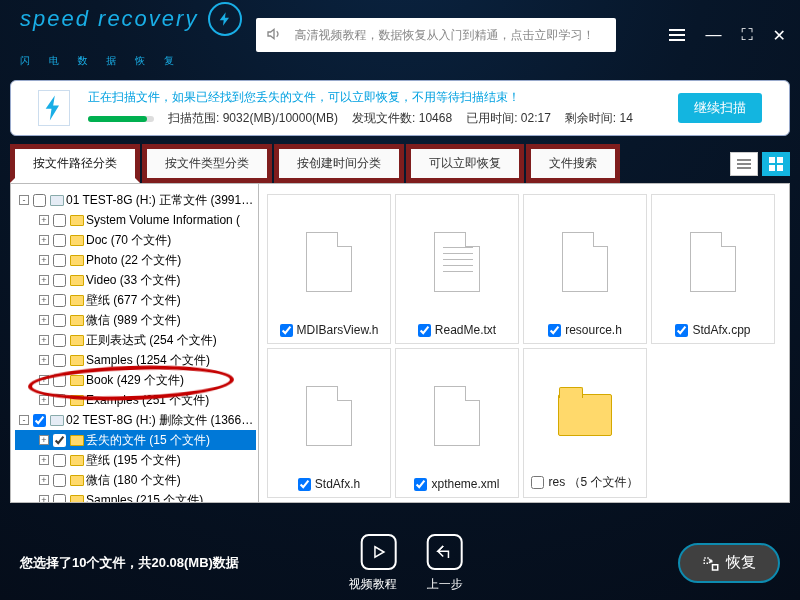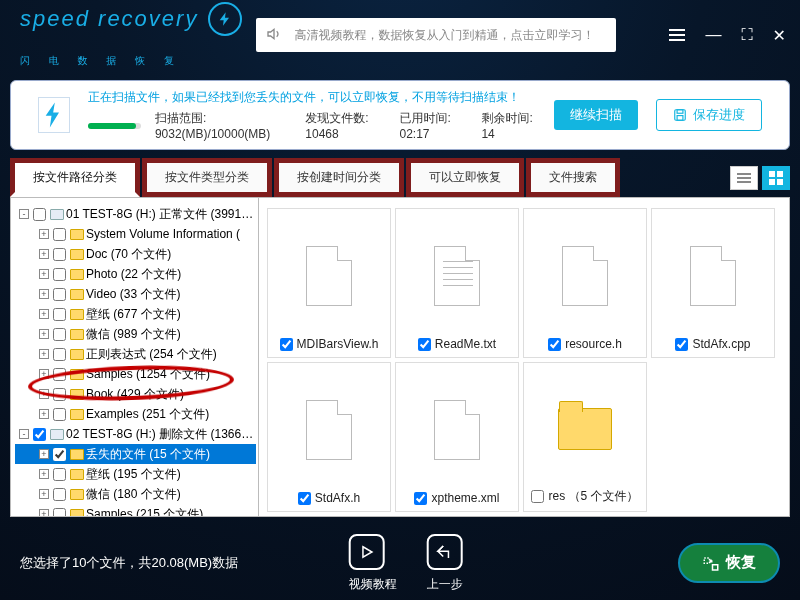--- a/index.html
+++ b/index.html
@@ -37,21 +37,21 @@
   }
   .panel-icon{width:32px;height:36px;background:#fff;display:flex;align-items:center;justify-content:center;border:1px solid #cde;}
   .panel-icon svg{width:20px;height:26px;}
   .panel-text{flex:1;color:#00a0e0;}
   .panel-stats{color:#333;font-size:12px;display:flex;align-items:center;gap:14px;margin-top:4px;}
   .bar{display:inline-block;width:66px;height:6px;background:#ddd;border-radius:3px;position:relative;}
   .bar>i{position:absolute;left:0;top:0;height:100%;width:90%;background:#00b050;border-radius:3px;}
   .btn{padding:6px 16px;border-radius:3px;font-size:13px;cursor:pointer;display:inline-flex;align-items:center;gap:6px;}
   .btn-primary{background:#13b5e0;color:#fff;border:none;}
   .btn-outline-primary{background:#fff;color:#13b5e0;border:1px solid #13b5e0;}
-  .btn-recover{background:#15803d;color:#fff;border:2px solid #0d8bb0;border-radius:20px;padding:8px 22px;font-size:15px;font-weight:bold;}
+  .btn-recover{background:#404040;color:#fff;border:2px solid #0d8bb0;border-radius:20px;padding:8px 22px;font-size:15px;}
 
   .tabs{margin:8px 10px 0 10px;display:flex;align-items:center;gap:2px;}
   .tab{padding:6px 18px;border:5px solid #7f1d1d;background:#fafafa;color:#333;cursor:pointer;font-size:12px;}
   .tab.active{background:#fff;border-bottom-color:#fff;color:#111;}
   .spacer{flex:1;}
   .view-btn{width:28px;height:24px;border:1px solid #ccc;background:#fff;display:inline-flex;align-items:center;justify-content:center;margin-left:2px;cursor:pointer;}
   .view-btn.active{background:#13b5e0;border-color:#13b5e0;}
   .view-list-icon{display:flex;flex-direction:column;gap:2px;}
   .view-list-icon i{width:14px;height:2px;background:#888;display:block;}
   .view-grid-icon{display:grid;grid-template-columns:repeat(2,6px);gap:2px;}
@@ -81,23 +81,23 @@
   .fitem .thumb{flex:1;display:flex;align-items:center;justify-content:center;}
   .docicon{width:46px;height:60px;border:1px solid #bbb;background:#fff;position:relative;}
   .docicon::after{content:"";position:absolute;right:-1px;top:-1px;width:14px;height:14px;background:#fff;border-left:1px solid #bbb;border-bottom:1px solid #bbb;}
   .docicon.lines::before{content:"";position:absolute;left:8px;top:14px;width:30px;height:30px;background:repeating-linear-gradient(#bbb 0 1px,transparent 1px 6px);}
   .foldericon{width:54px;height:42px;background:#ffd96b;border:1px solid #d4a800;border-radius:2px;position:relative;}
   .foldericon::before{content:"";position:absolute;left:0;top:-8px;width:22px;height:10px;background:#ffd96b;border:1px solid #d4a800;border-bottom:none;border-radius:2px 2px 0 0;}
   .fitem label{display:flex;align-items:center;gap:4px;font-size:12px;color:#222;max-width:100%;}
   .fitem label span{overflow:hidden;text-overflow:ellipsis;white-space:nowrap;max-width:92px;}
 
   .footer{position:absolute;left:0;right:0;bottom:0;height:74px;display:flex;align-items:center;padding:0 20px;gap:10px;}
-  .footer-text{color:#fffffe;font-size:13px;}
+  .footer-text{color:#fffffe;font-size:13px;font-weight:bold;}
   .footer-center{position:absolute;left:50%;transform:translateX(-45%);display:flex;gap:30px;}
-  .ficon{display:flex;flex-direction:column;align-items:flex-start;gap:6px;color:#fff;cursor:pointer;font-size:12px;}
+  .ficon{display:flex;flex-direction:column;align-items:flex-end;gap:6px;color:#fff;cursor:pointer;font-size:12px;}
   .ficon .circ{width:36px;height:36px;border:2px solid #fff;border-radius:8px;display:flex;align-items:center;justify-content:center;}
   .ficon svg{width:18px;height:18px;}
   .footer .btn-recover{margin-left:auto;}
 
   
   .tree{background-image:linear-gradient(#fff,#fff);}
 </style>
 </head>
 <body>
 
@@ -146,28 +146,20 @@
       <span class="bar">
           <i></i>
         </span>
       <span><span>扫描范围:</span> <span>9032(MB)/10000(MB)</span></span>
       <span><span>发现文件数:</span> <span>10468</span></span>
       <span><span>已用时间:</span> <span>02:17</span></span>
       <span><span>剩余时间:</span> <span>14</span></span>
     </div>
   </div>
   <button class="btn btn-primary">继续扫描</button>
-  <button class="btn btn-outline-primary">
-    <svg width="14" height="14" viewBox="0 0 24 24" fill="none" stroke="#13b5e0" stroke-width="2">
-        <rect x="3" y="3" width="18" height="18" rx="2"></rect>
-        <rect x="7" y="3" width="10" height="6"></rect>
-        <rect x="7" y="13" width="10" height="8"></rect>
-      </svg>
-    <span>保存进度</span>
-  </button>
 </div>
 
 <div class="tabs">
   <div class="tab active">按文件路径分类</div>
   <div class="tab">按文件类型分类</div>
   <div class="tab">按创建时间分类</div>
   <div class="tab">可以立即恢复</div>
   <div class="tab">文件搜索</div>
   <div class="spacer"></div>
   <div class="view-btn">

